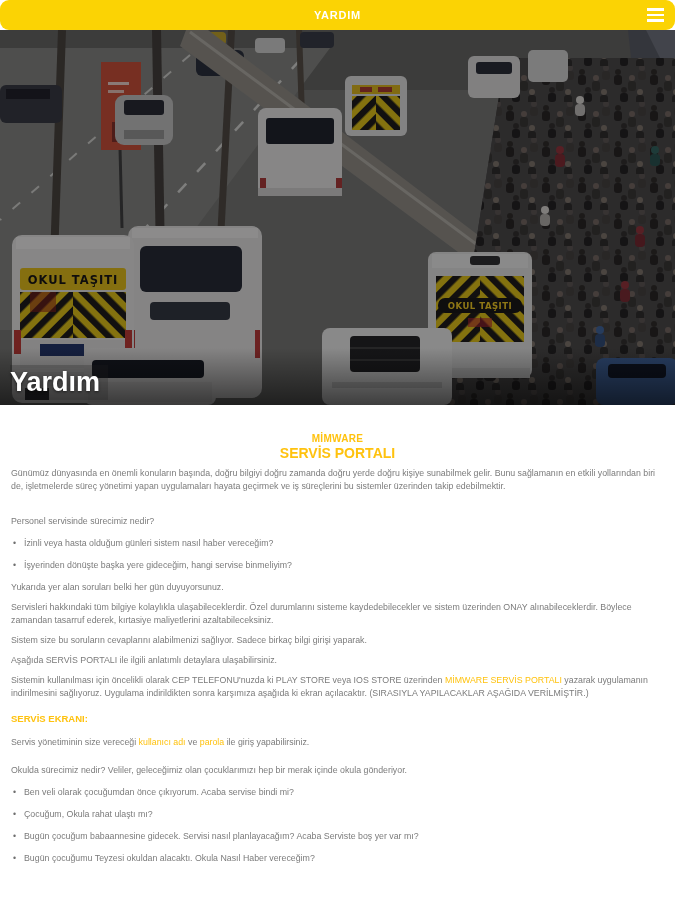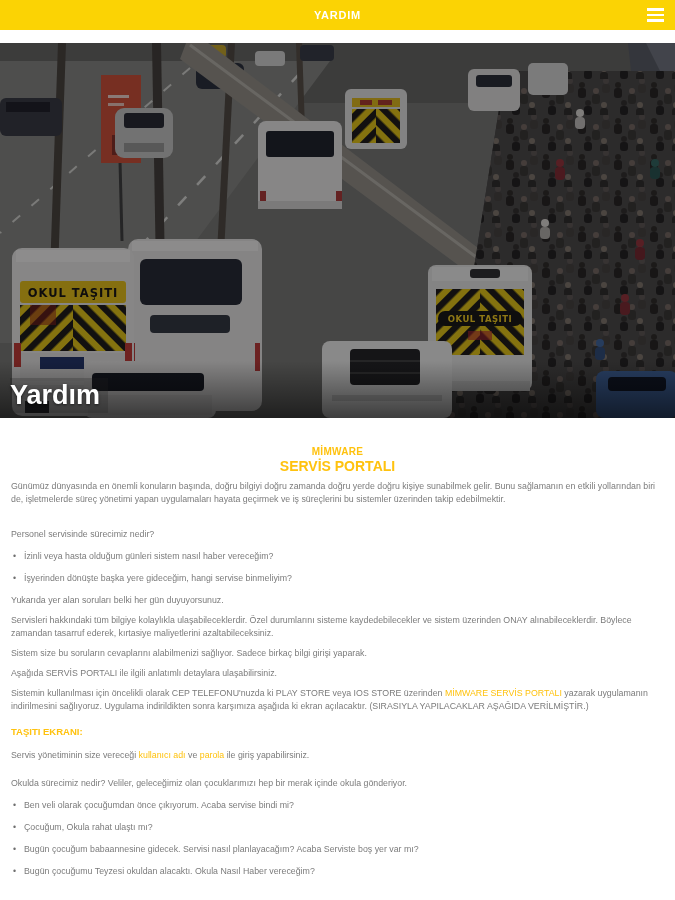--- a/index.html
+++ b/index.html
@@ -5,28 +5,28 @@
   :root{
     --header_bg:#FBD304;
     --accent:#FFC20E;
     --body_text:#7B7B7B;
   }
   *{box-sizing:border-box;}
   html,body{margin:0;padding:0;width:675px;height:900px;overflow:hidden;background:#fff;}
   body{font-family:"Liberation Sans","DejaVu Sans",sans-serif;}
 
   
-  .appbar{position:relative;height:30px;background:var(--header_bg);display:flex;align-items:center;justify-content:center;}
+  .appbar{position:relative;height:30px;background:var(--header_bg);display:flex;align-items:center;justify-content:center;border-radius:9px;}
   .appbar-title{color:#fff;font-size:11px;font-weight:bold;letter-spacing:.8px;}
   .menu-btn{position:absolute;right:11px;top:50%;transform:translateY(-50%);width:22px;height:18px;
     display:flex;flex-direction:column;justify-content:center;gap:3px;background:none;border:none;cursor:pointer;padding:0;}
   .menu-btn span{display:block;width:17px;height:2.4px;background:#fff;margin-left:auto;}
 
   
-  .hero{position:relative;width:675px;height:375px;overflow:hidden;background:#c2410c;margin-top:13px;}
+  .hero{position:relative;width:675px;height:375px;overflow:hidden;background:#c2410c;}
   .hero svg{display:block;}
   .hero-caption{position:absolute;left:10px;bottom:5px;color:#fff;font-size:27px;font-weight:600;
     text-shadow:0 1px 3px rgba(0,0,0,.6);padding:2px 8px 2px 0;background:rgba(30,30,30,.25);}
 
   
   .content{padding:27px 11px 0;color:var(--body_text);font-size:8.8px;line-height:13px;}
   .content h1{margin:0;text-align:center;color:var(--accent);font-size:10px;line-height:14px;font-weight:bold;letter-spacing:.3px;}
   .content h2{margin:2px 0 0;text-align:center;color:var(--accent);font-size:14px;line-height:11px;font-weight:bold;}
   .content p{margin:0;}
   .p-intro{margin-top:8px !important;}
@@ -262,21 +262,21 @@
     <li>İşyerinden dönüşte başka yere gideceğim, hangi servise binmeliyim?</li>
   </ul>
 
   <p>Yukarıda yer alan soruları belki her gün duyuyorsunuz.</p>
   <p class="p-std">Servisleri hakkındaki tüm bilgiye kolaylıkla ulaşabileceklerdir. Özel durumlarını sisteme kaydedebilecekler ve sistem üzerinden ONAY alınabileceklerdir. Böylece zamandan tasarruf ederek, kırtasiye maliyetlerini azaltabileceksiniz.</p>
   <p class="p-std">Sistem size bu soruların cevaplarını alabilmenizi sağlıyor. Sadece birkaç bilgi girişi yaparak.</p>
   <p class="p-std">Aşağıda SERVİS PORTALI ile ilgili anlatımlı detaylara ulaşabilirsiniz.</p>
 
   <p class="p-std"><span>Sistemin kullanılması için öncelikli olarak CEP TELEFONU'nuzda ki PLAY STORE veya IOS STORE üzerinden </span><span class="lnk">MİMWARE SERVİS PORTALI</span><span> yazarak uygulamanın indirilmesini sağlıyoruz. Uygulama indirildikten sonra karşımıza aşağıda ki ekran açılacaktır. (SIRASIYLA YAPILACAKLAR AŞAĞIDA VERİLMİŞTİR.)</span></p>
 
-  <h3 class="sub">TAŞITI EKRANI:</h3>
+  <h3 class="sub">SERVİS EKRANI:</h3>
 
   <p class="p-login"><span>Servis yönetiminin size vereceği </span><span class="lnk">kullanıcı adı</span><span> ve </span><span class="lnk">parola</span><span> ile giriş yapabilirsiniz.</span></p>
 
   <p class="p-okulda">Okulda sürecimiz nedir? Veliler, geleceğimiz olan çocuklarımızı hep bir merak içinde okula gönderiyor.</p>
 
   <ul class="blist">
     <li>Ben veli olarak çocuğumdan önce çıkıyorum. Acaba servise bindi mi?</li>
     <li>Çocuğum, Okula rahat ulaştı mı?</li>
     <li>Bugün çocuğum babaannesine gidecek. Servisi nasıl planlayacağım? Acaba Serviste boş yer var mı?</li>
     <li>Bugün çocuğumu Teyzesi okuldan alacaktı. Okula Nasıl Haber vereceğim?</li>

